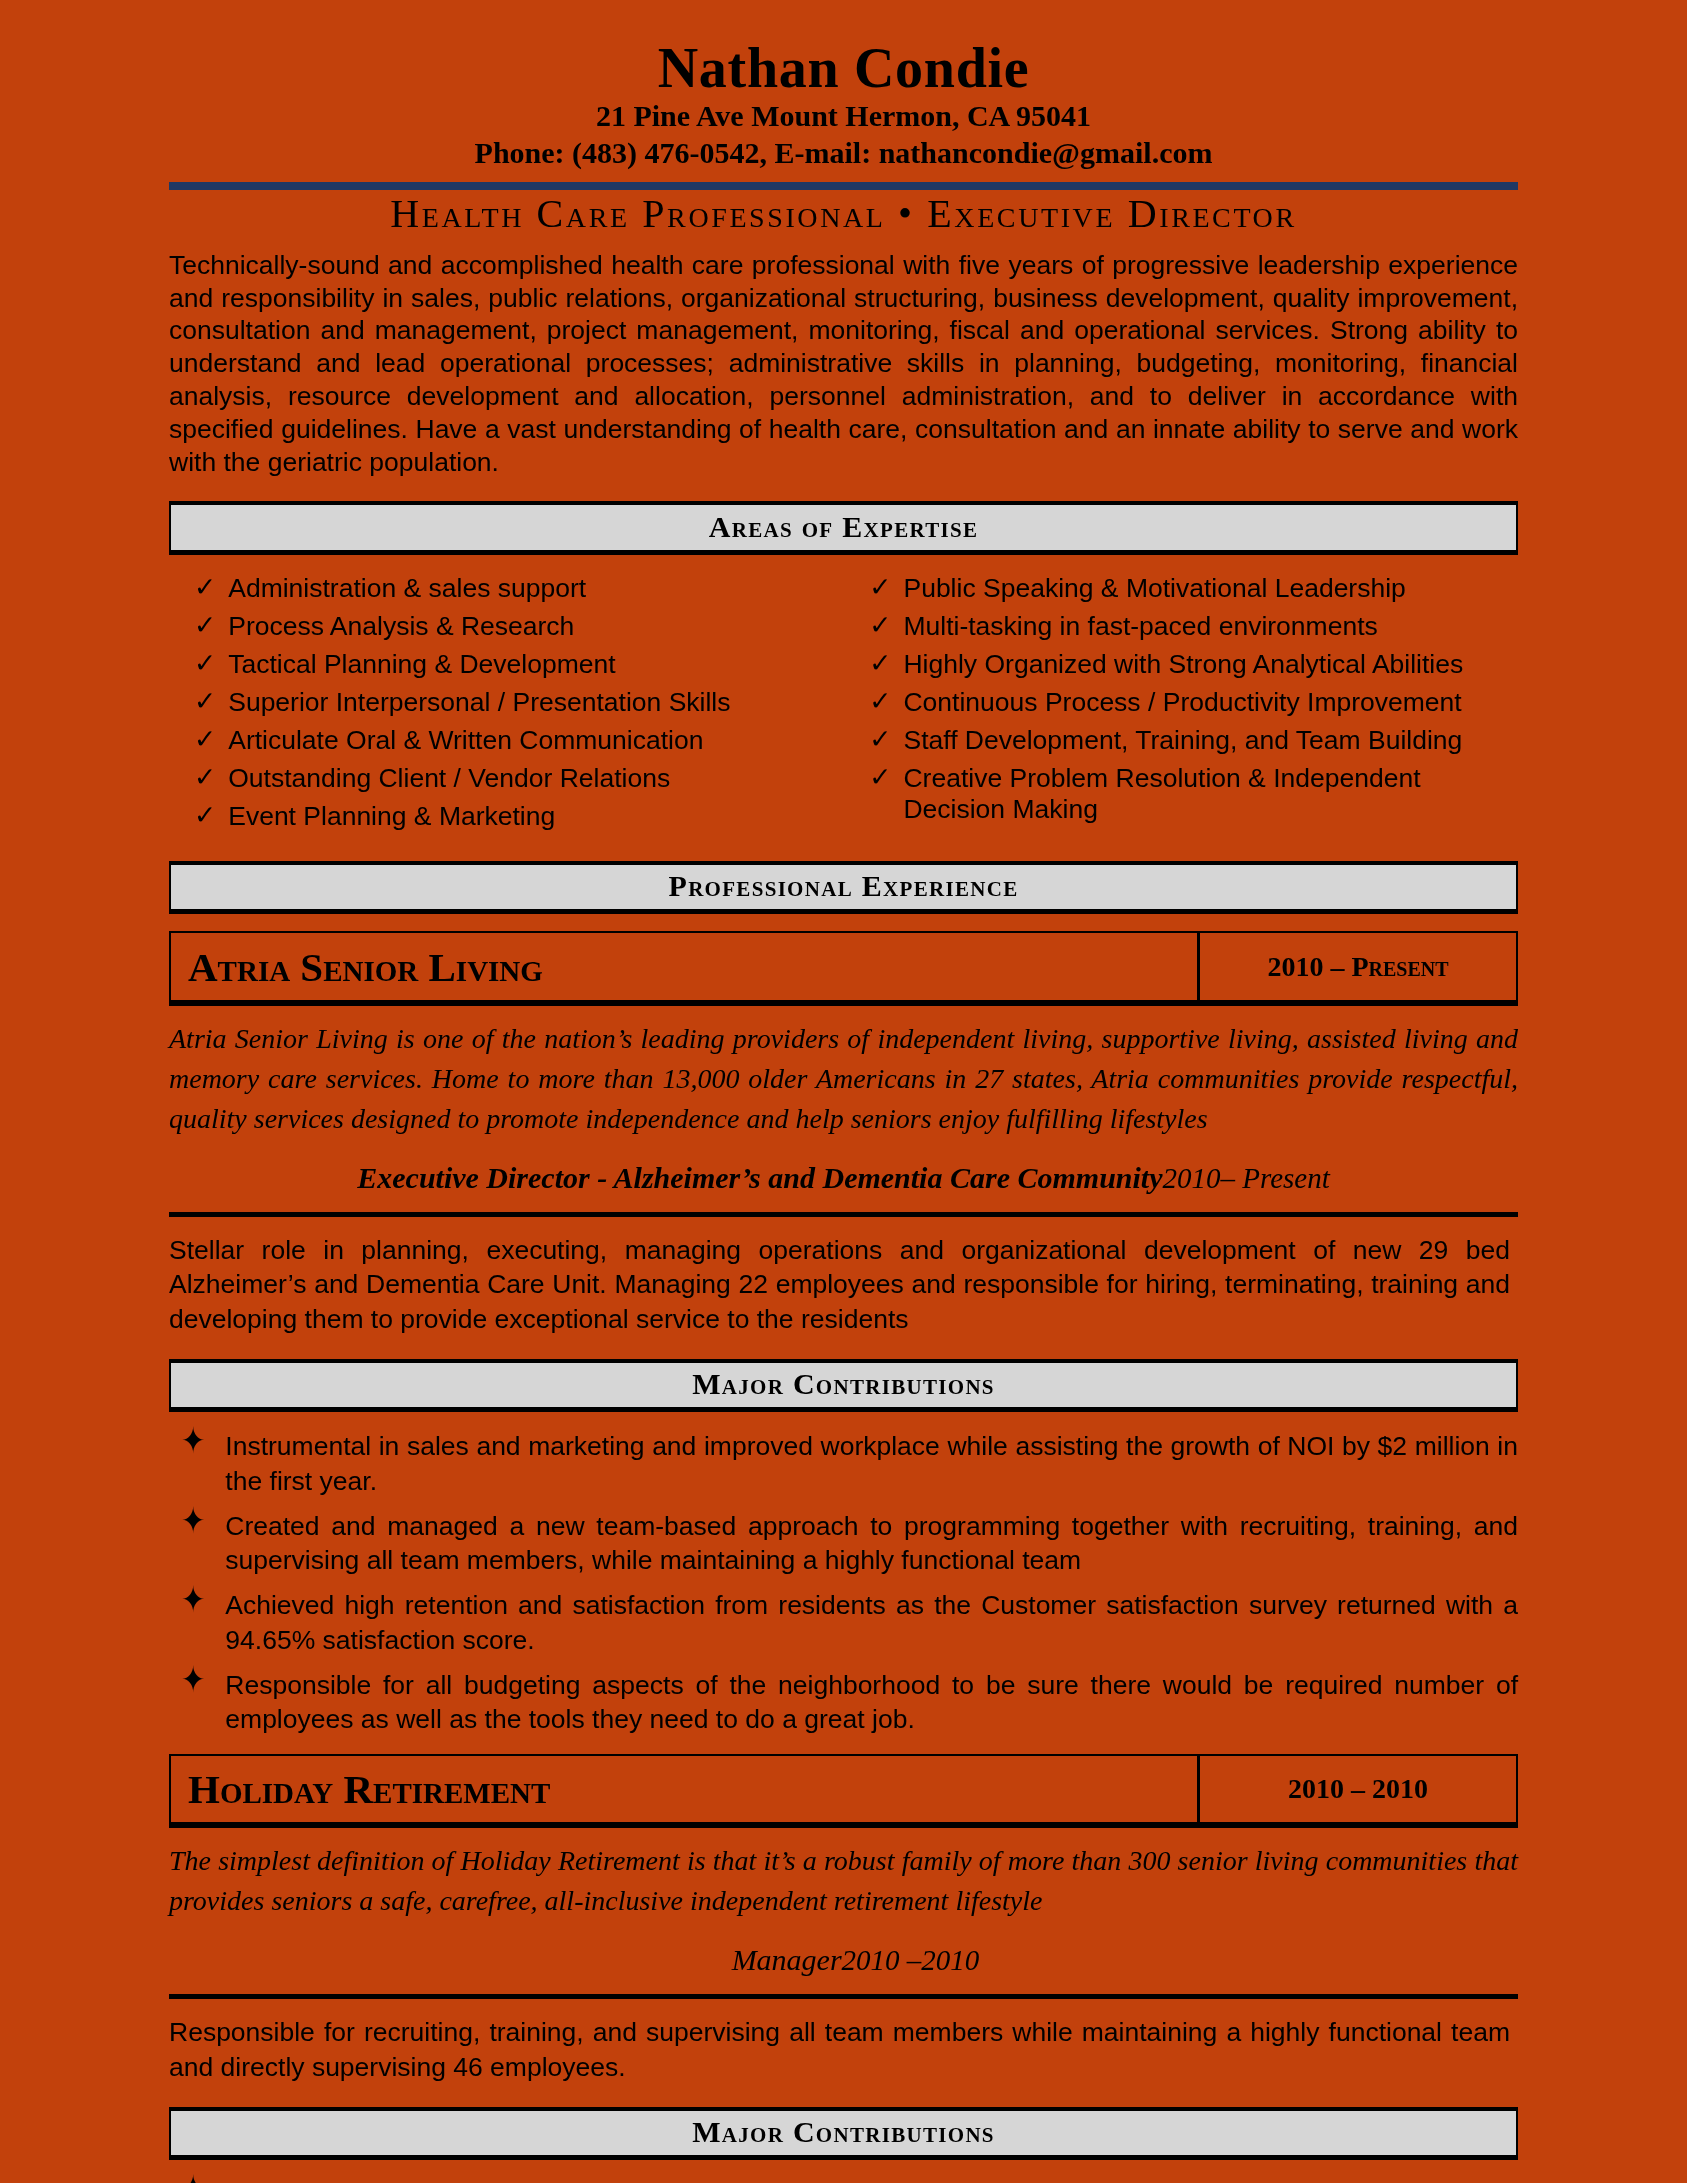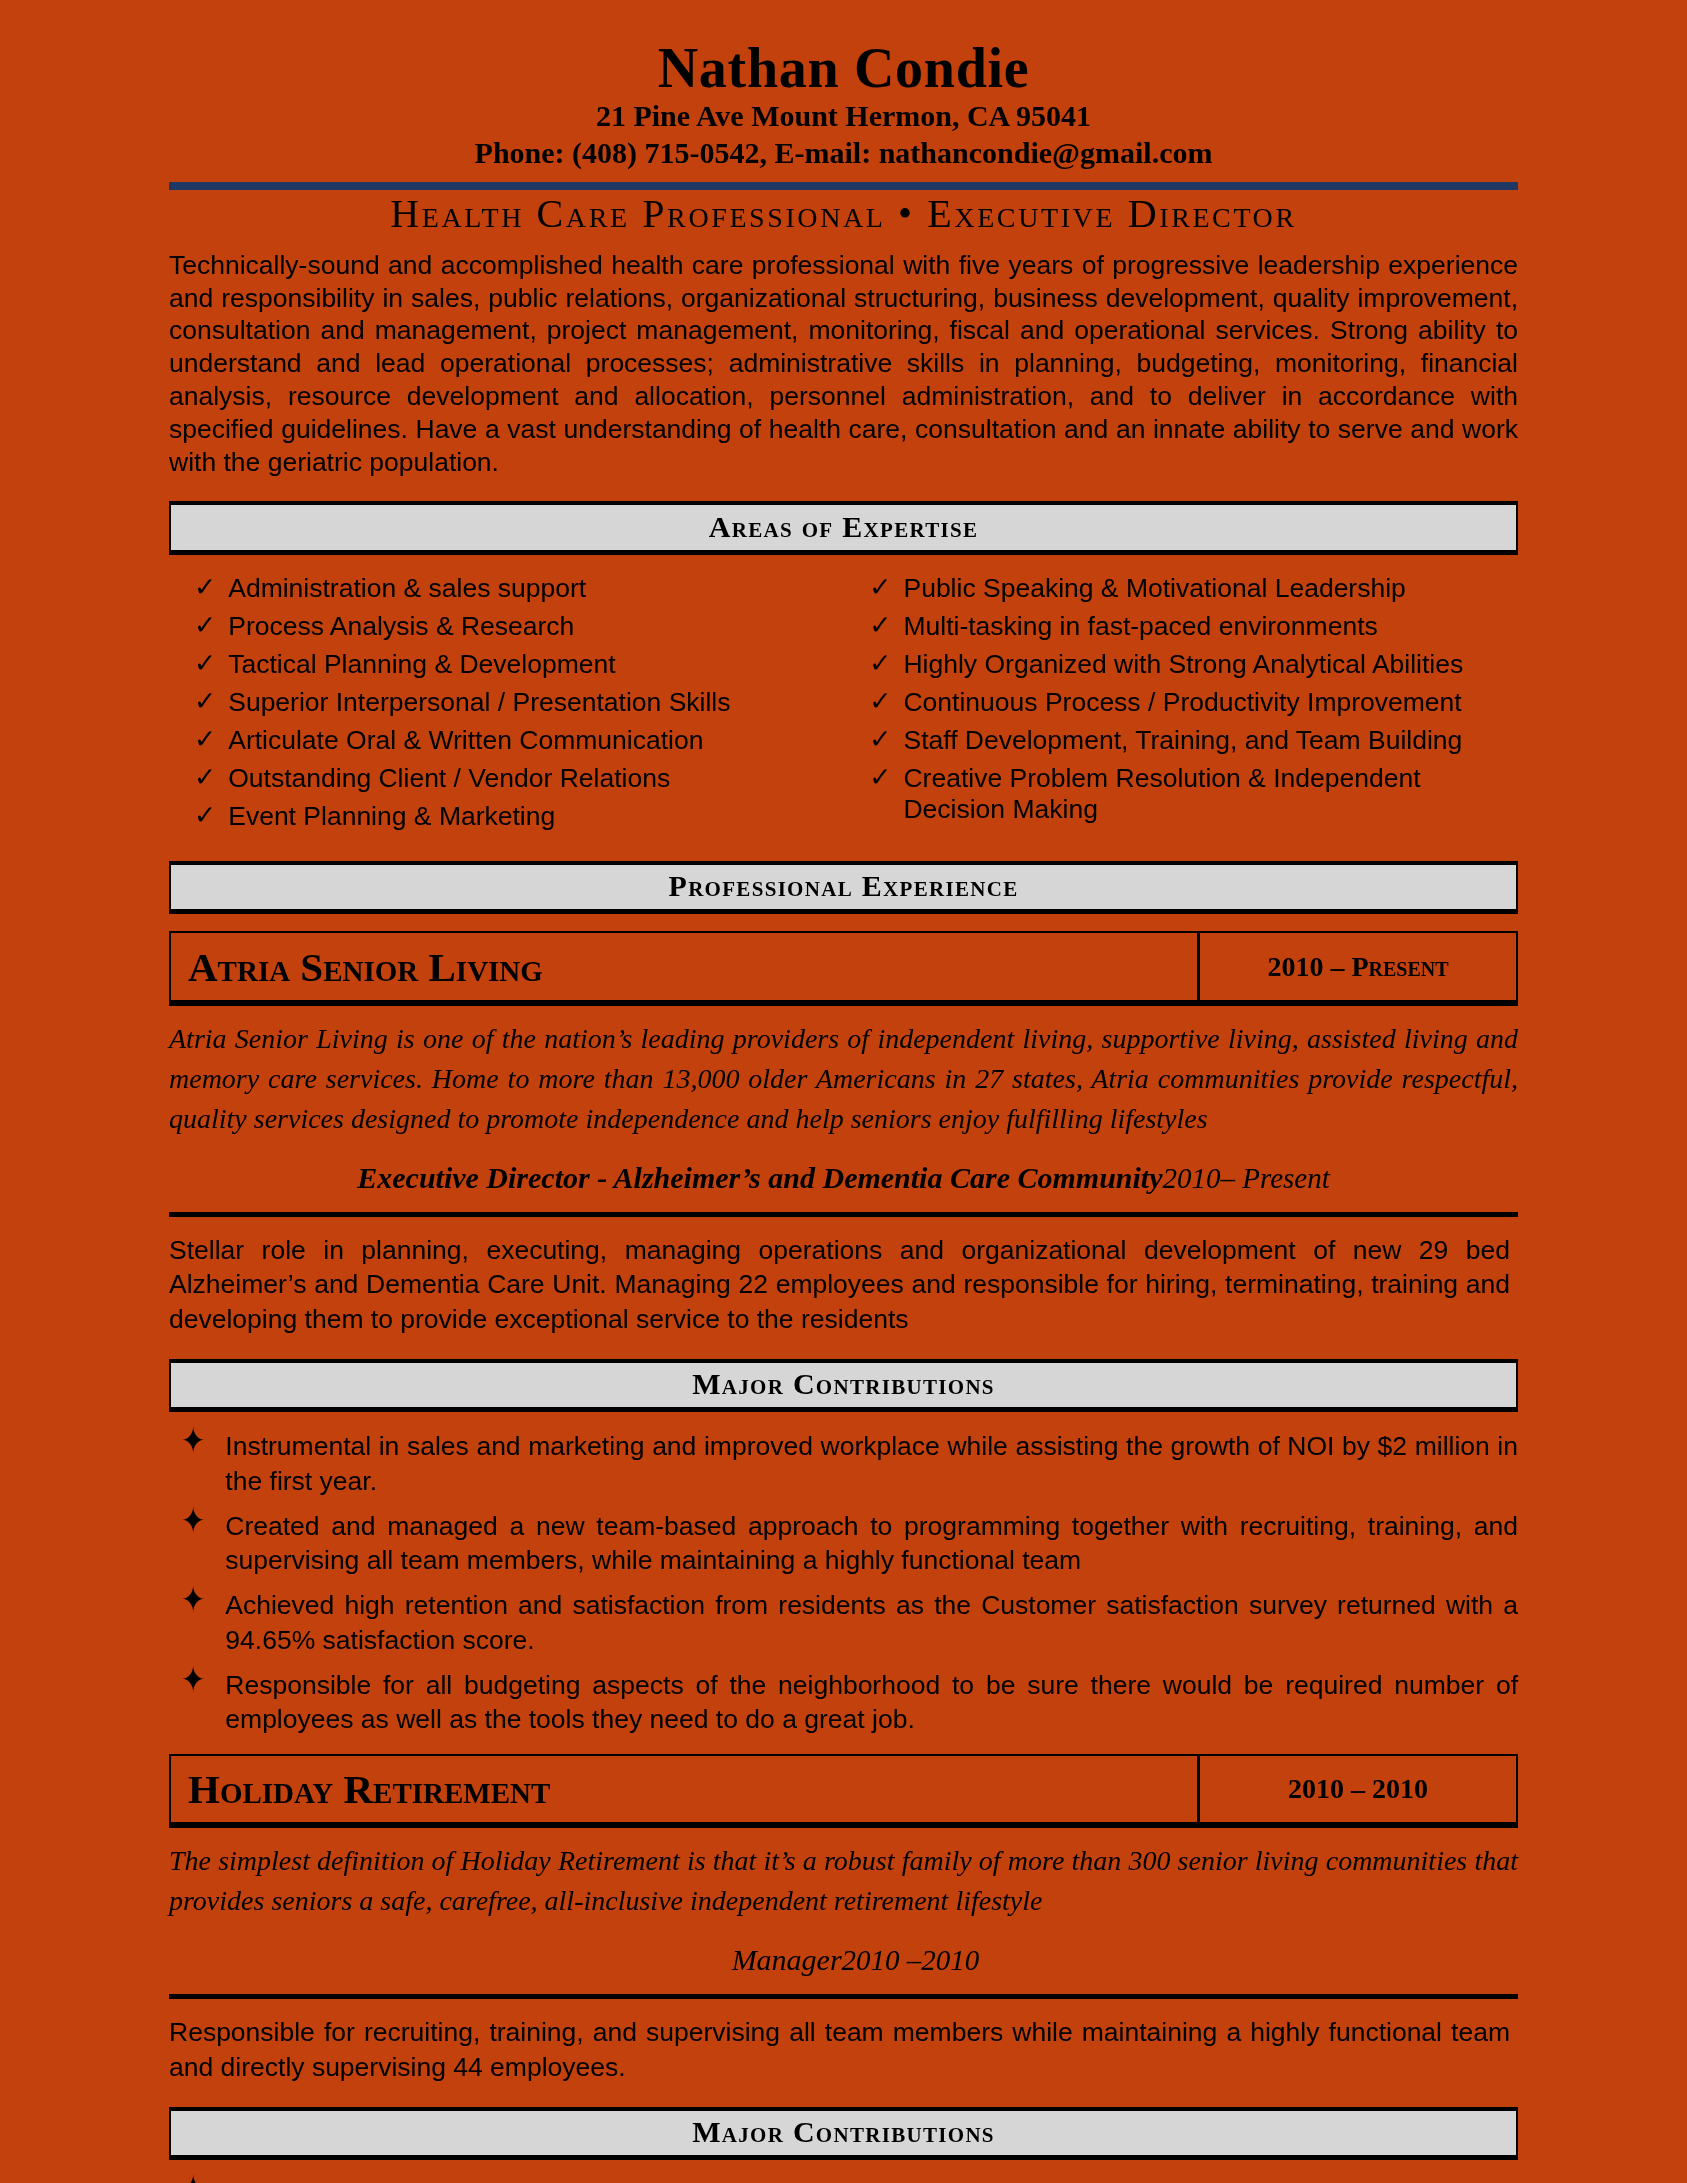--- a/index.html
+++ b/index.html
@@ -182,21 +182,21 @@
   }
 </style>
 </head>
 <body>
 
 <div class="page">
 
   <header class="hdr">
     <h1 class="hdr-name">Nathan Condie</h1>
     <div class="hdr-line">21 Pine Ave Mount Hermon, CA  95041</div>
-    <div class="hdr-line">Phone: (408) 715-0542, E-mail: nathancondie@gmail.com</div>
+    <div class="hdr-line">Phone: (483) 476-0542, E-mail: nathancondie@gmail.com</div>
     <div class="rule"></div>
     <div class="tagline">Health Care Professional • Executive Director</div>
   </header>
 
   <p class="summary">Technically-sound and accomplished health care professional with five years of progressive leadership experience and responsibility in sales, public relations, organizational structuring, business development, quality improvement, consultation and management, project management, monitoring, fiscal and operational services. Strong ability to understand and lead operational processes; administrative skills in planning, budgeting, monitoring, financial analysis, resource development and allocation, personnel administration, and to deliver in accordance with specified guidelines. Have a vast understanding of health care, consultation and an innate ability to serve and work with the geriatric population.</p>
 
   <div class="banner">
     <span>Areas of Expertise</span>
   </div>
 
@@ -305,21 +305,21 @@
     <div class="company-dates">2010 – 2010</div>
   </div>
 
   <p class="job-desc">The simplest definition of Holiday Retirement is that it’s a robust family of more than 300 senior living communities that provides seniors a safe, carefree, all-inclusive independent retirement lifestyle</p>
 
   <div class="role-row">
     <span class="role-title light">Manager</span>
     <span class="role-dates">2010 –2010</span>
   </div>
 
-  <p class="role-summary">Responsible for recruiting, training, and supervising all team members while maintaining a highly functional team and directly supervising 44 employees.</p>
+  <p class="role-summary">Responsible for recruiting, training, and supervising all team members while maintaining a highly functional team and directly supervising 46 employees.</p>
 
   <div class="banner">
     <span>Major Contributions</span>
   </div>
 
   <ul class="contrib">
     <li>
         <span class="star">✦</span>
         <span class="li-text">Successfully maintained high resident retention, while increasing customer base and quality of work thereby increasing sales by 50% within six months.</span>
       </li>

